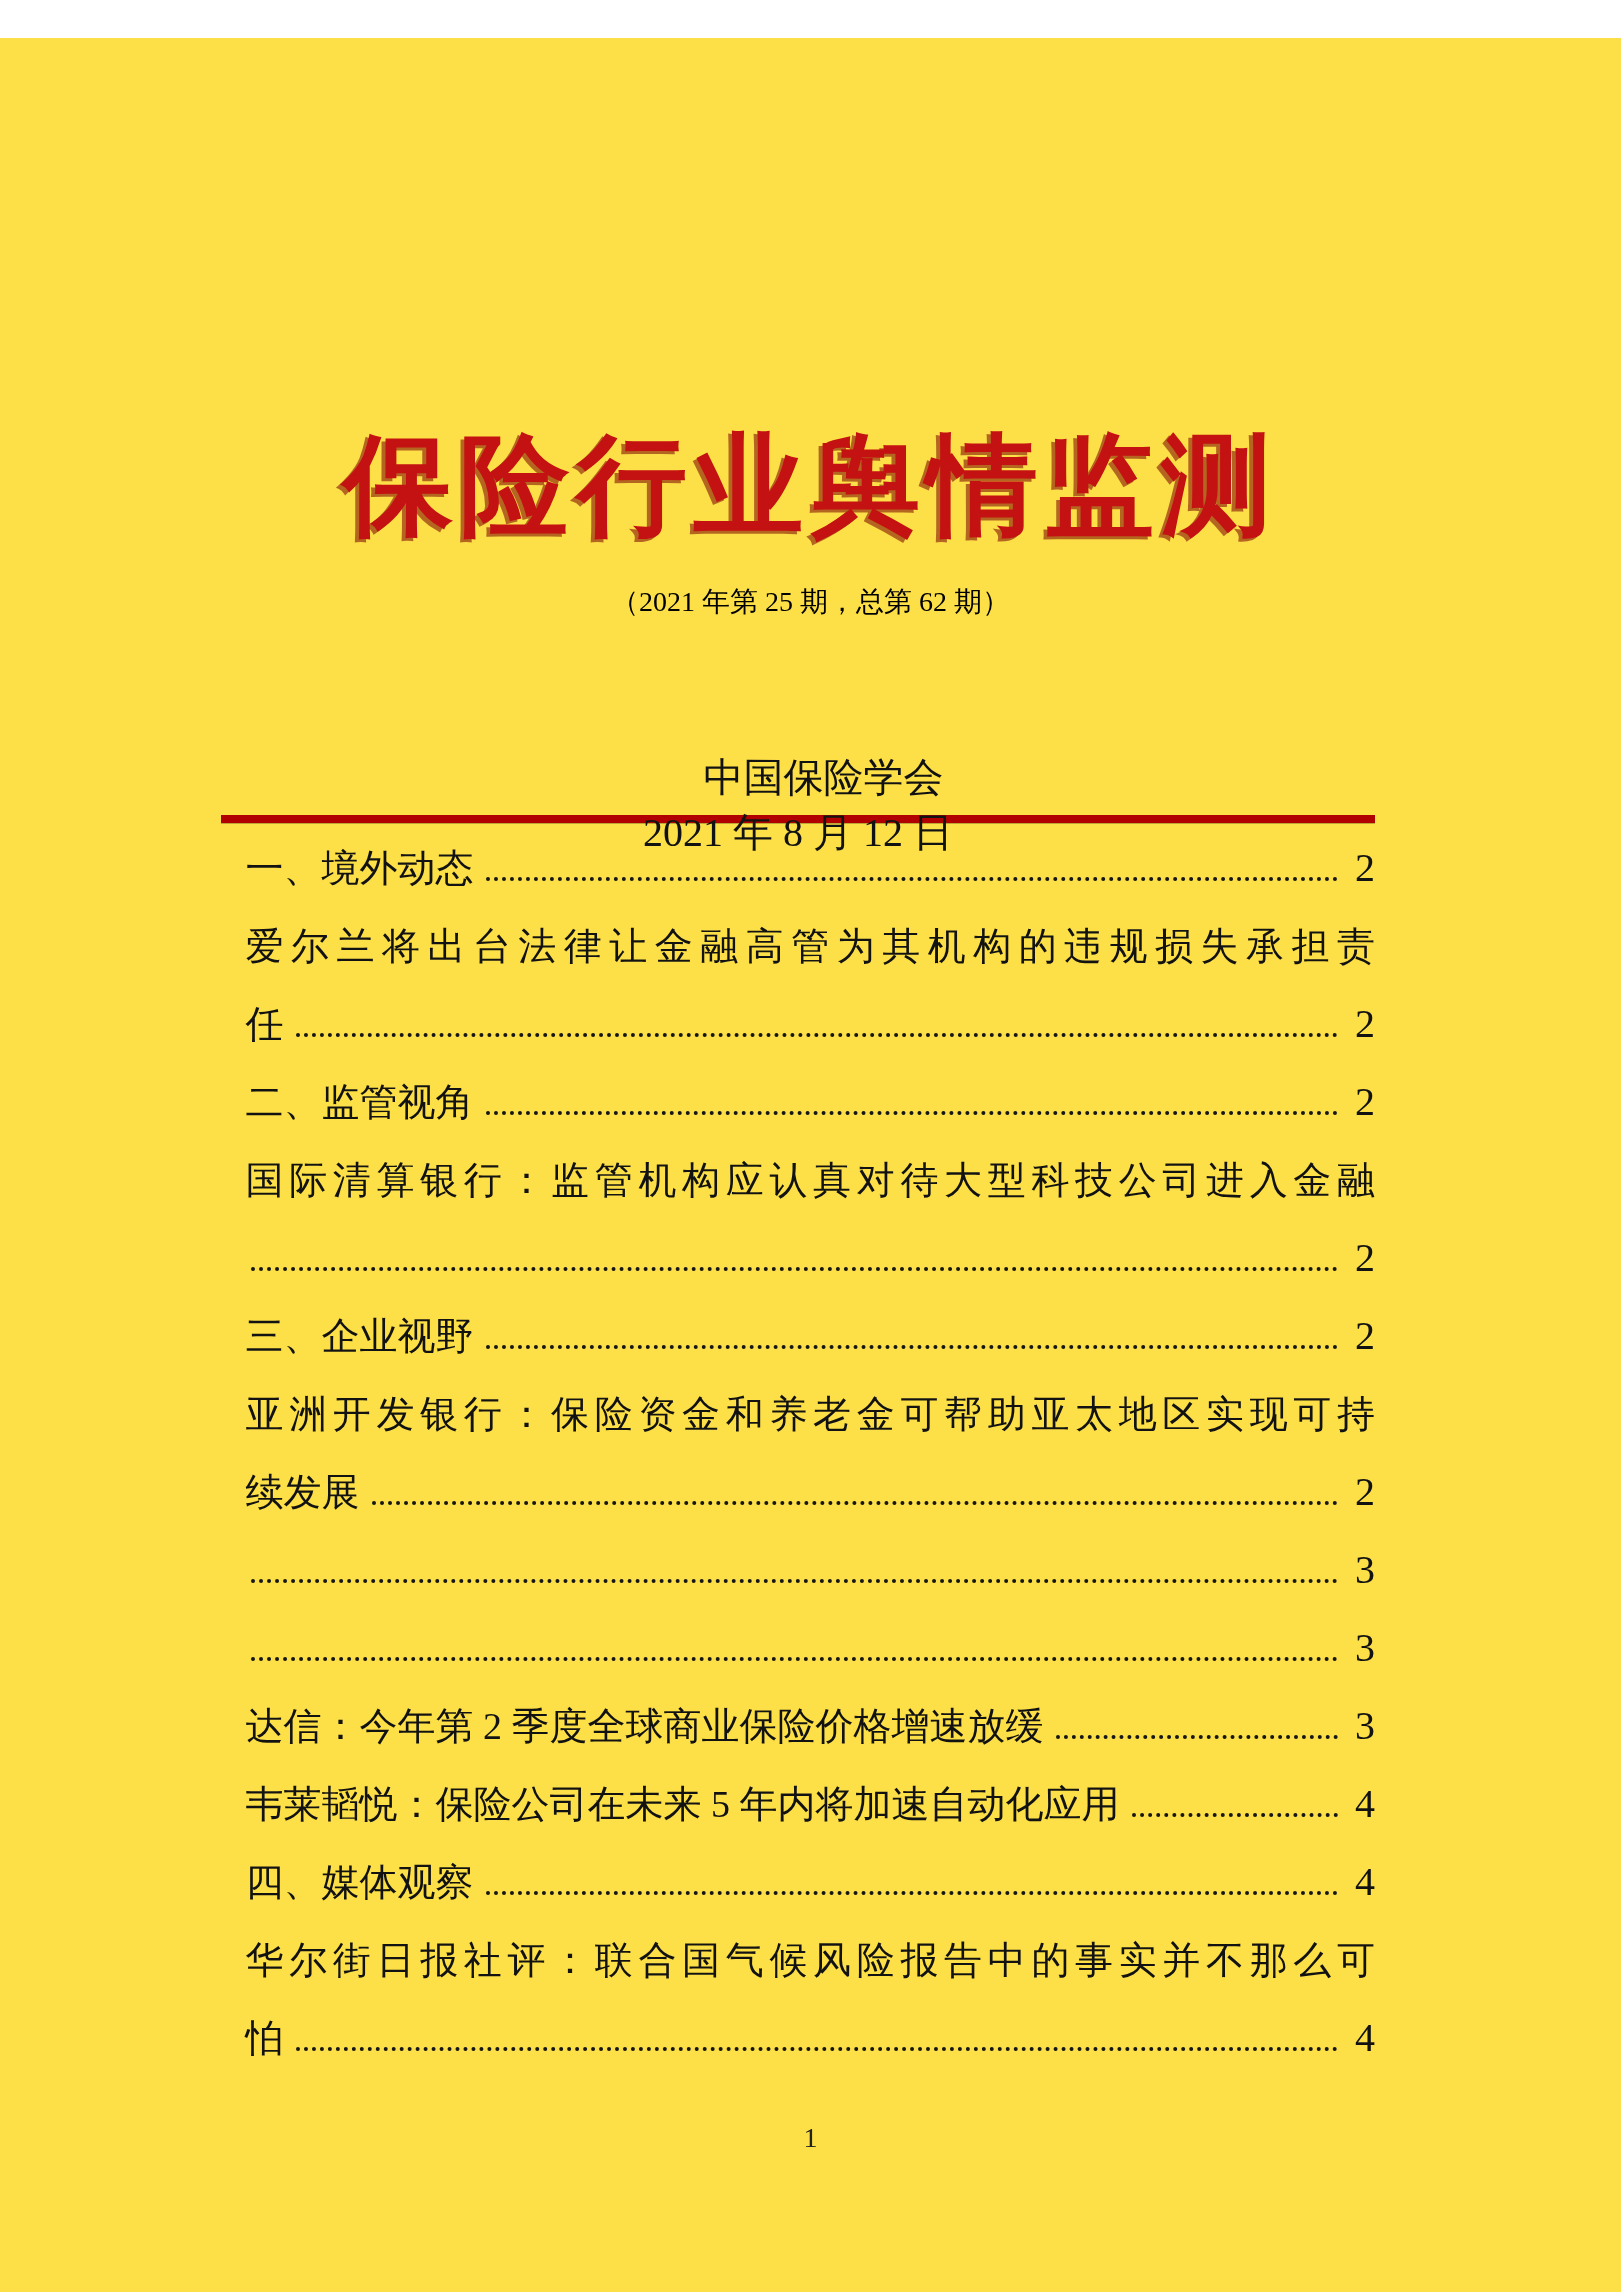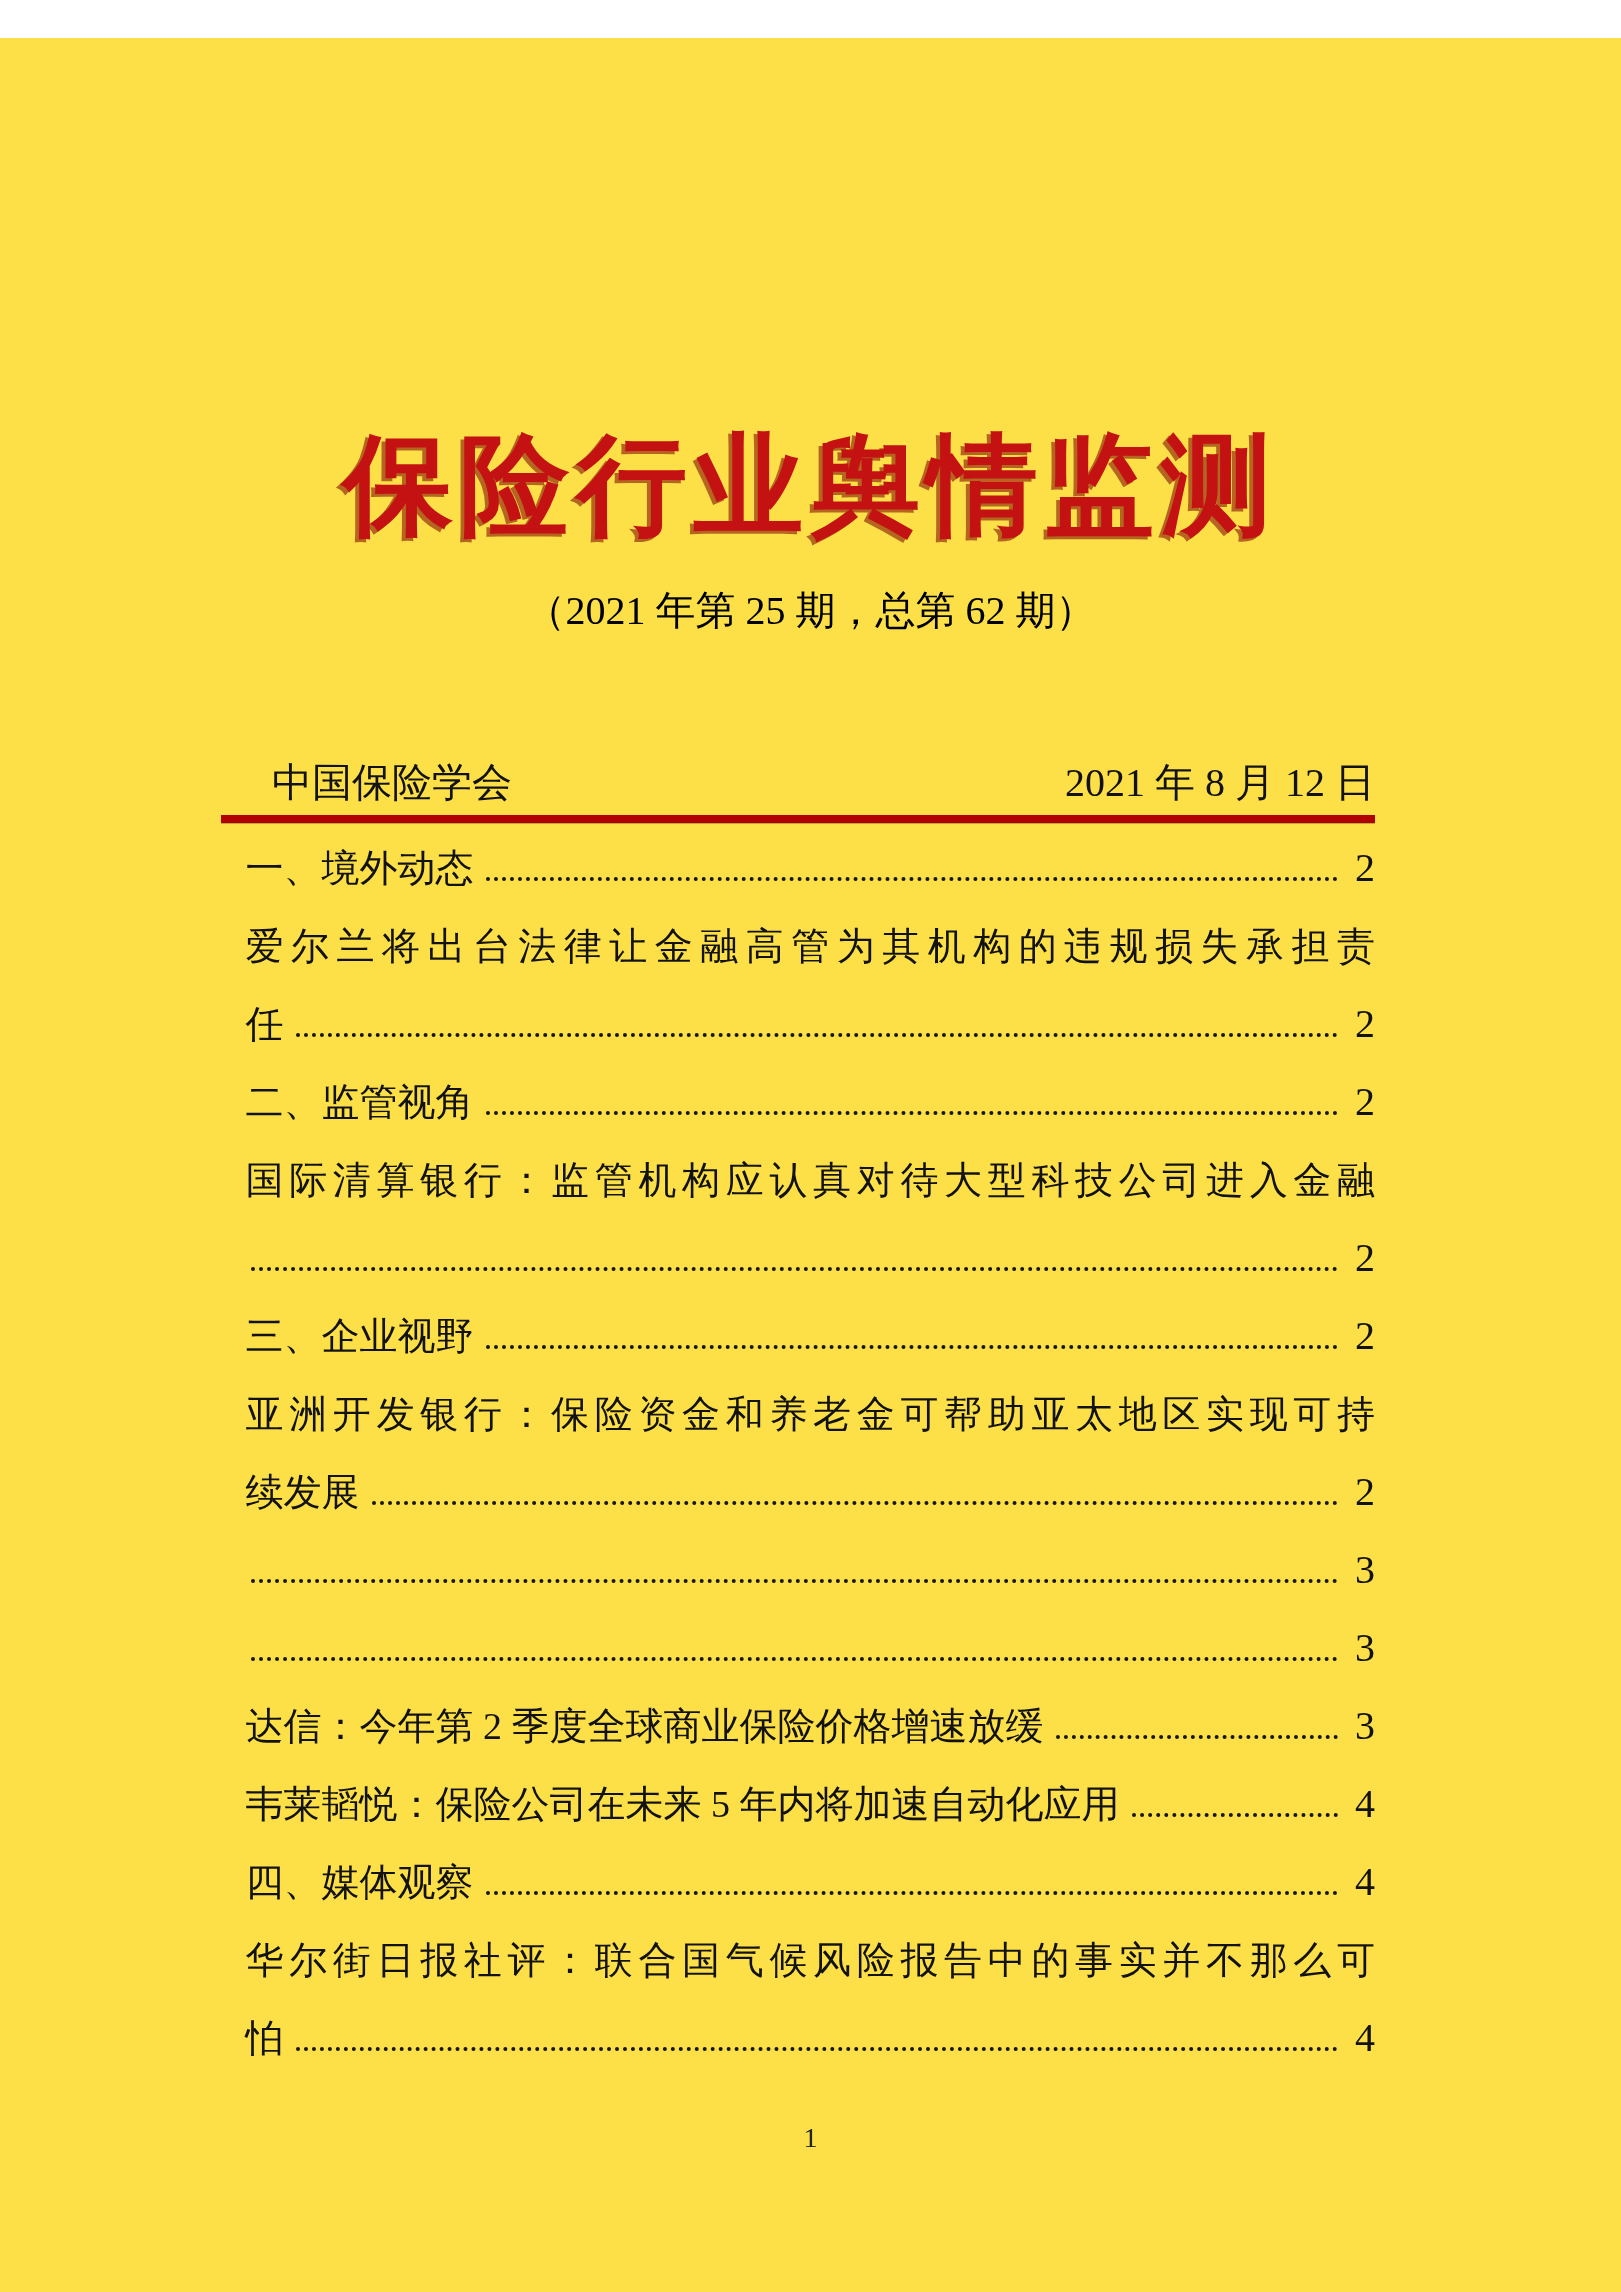--- a/index.html
+++ b/index.html
@@ -30,37 +30,38 @@
     font-weight:700;
     letter-spacing:6.9px;
     color:var(--title-red);
     text-shadow:-3.9px 2.9px 0 rgba(120,0,0,.55);
     white-space:nowrap;
   }
   .doc-subtitle{
     position:absolute;
     top:545px;left:0;width:100%;
     text-align:center;
-    font-size:40px;
+    font-size:28px;
     color:#000;
     white-space:nowrap;
   }
   
   .content{
     position:absolute;
     left:221px;
     top:712px;
     width:1154px;
   }
   .masthead{
     height:65px;
     display:flex;
     justify-content:space-between;
     align-items:center;
     font-size:40px;
+    flex-direction:column;
   }
   .org-name{padding-left:51px;white-space:nowrap;}
   .issue-date{white-space:nowrap;}
   .red-rule{
     height:7.8px;
     width:100%;
     background:var(--rule-red);
     box-shadow:0 1px 0 rgba(0,0,0,.25);
   }
   

